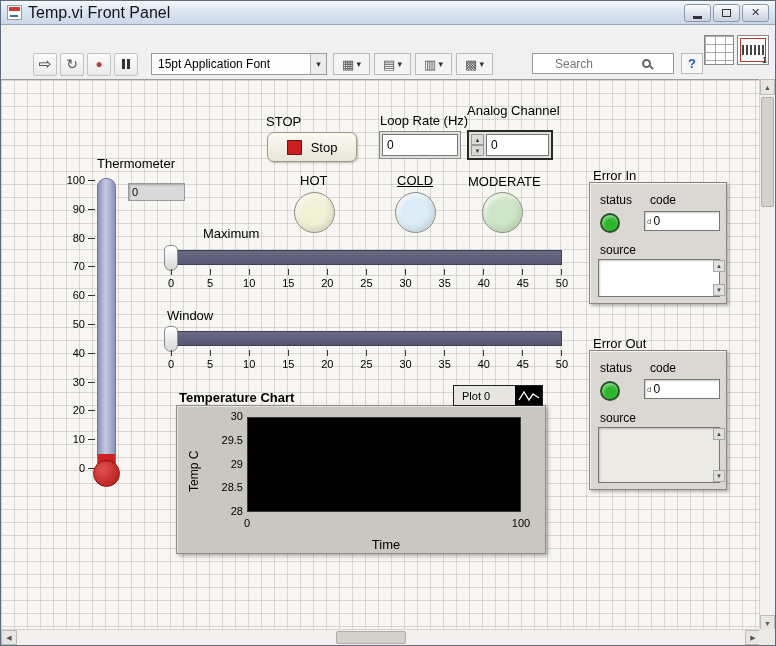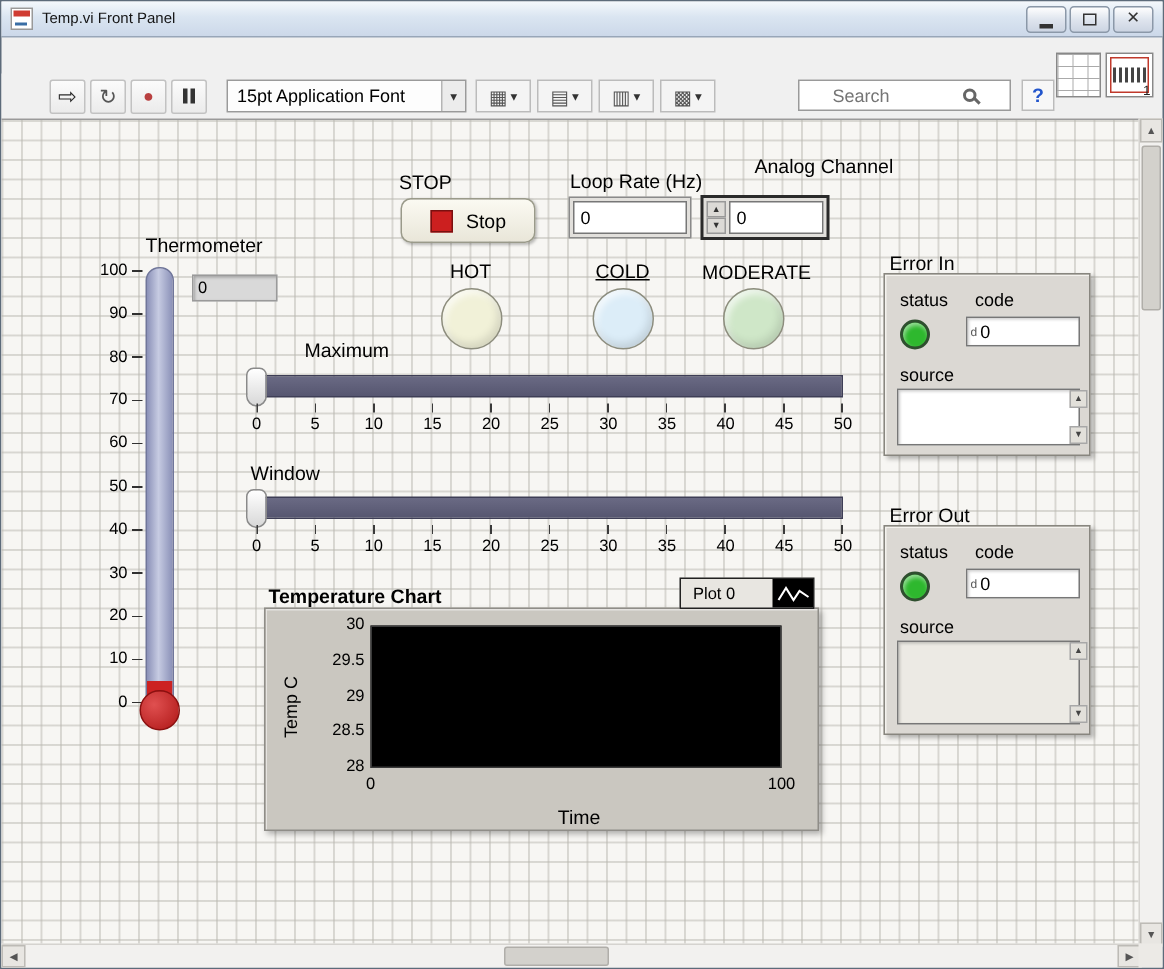--- a/index.html
+++ b/index.html
@@ -6,21 +6,21 @@
   html,body { width:776px; height:646px; overflow:hidden; font-family:"Liberation Sans", sans-serif; }
   .window { position:relative; width:776px; height:646px; border:1px solid #5d6b7a; background:#f0f0f0; }
 
   
   .titlebar { position:absolute; top:0; left:0; right:0; height:24px;
     background:linear-gradient(#f4f8fc,#dae5f1 45%,#ccd8e9); border-bottom:1px solid #98a6b8;
     display:flex; align-items:center; padding:0 4px; }
   .app-icon { width:15px; height:15px; margin:0 6px 0 2px; background:#fff; border:1px solid #999; position:relative; flex:none; }
   .app-icon::before { content:""; position:absolute; left:1px; top:1px; right:1px; height:4px; background:#d03c32; }
   .app-icon::after { content:""; position:absolute; left:2px; bottom:2px; width:8px; height:2px; background:#3a6ea5; }
-  .title { font-size:10px; color:#141414; }
+  .title { font-size:16px; color:#141414; }
   .win-controls { margin-left:auto; display:flex; gap:2px; padding-right:2px; }
   .win-btn { width:27px; height:18px; border:1px solid #8b98a8; border-radius:3px;
     background:linear-gradient(#fefefe,#dfe5ee 50%,#ccd4e2); display:flex; align-items:center; justify-content:center; }
   .glyph-min { width:9px; height:3px; background:#333; margin-top:9px; }
   .glyph-restore { width:9px; height:8px; border:1px solid #333; }
   .glyph-close { font-size:11px; color:#333; line-height:1; }
 
   
   .menubar { position:absolute; top:25px; left:0; width:100%; height:23px; background:#f0f0f0;
     display:flex; align-items:center; padding-left:4px; font-size:13px; color:#111; }
@@ -29,21 +29,21 @@
   
   .toolbar { position:absolute; top:48px; left:0; width:700px; height:30px; background:#f0f0f0;
     display:flex; align-items:center; padding-left:32px; }
   .tb-btn { width:24px; height:23px; border:1px solid #c2c2c2; background:linear-gradient(#fbfbfb,#ebebeb);
     border-radius:2px; margin-right:3px; display:flex; align-items:center; justify-content:center; font-size:14px; color:#444; }
   .run-icon { color:#2a2a2a; font-size:15px; }
   .cont-icon { color:#555; }
   .abort-icon { color:#b94040; font-size:12px; }
   .pause-bars { display:flex; gap:2px; }
   .pause-bars i { display:block; width:3px; height:10px; background:#333; }
-  .font-select { margin:0 6px 0 10px; width:160px; height:22px; border:1px solid #9a9a9a; background:#fdfdfd;
+  .font-select { margin:0 6px 0 10px; width:176px; height:22px; border:1px solid #9a9a9a; background:#fdfdfd;
     display:flex; align-items:center; font-size:12px; }
   .font-select .fs-label { flex:1; padding-left:6px; white-space:nowrap; overflow:hidden; }
   .caret-seg { width:16px; height:100%; border-left:1px solid #b5b5b5; background:#ececec;
     display:flex; align-items:center; justify-content:center; font-size:9px; color:#333; }
   .tool-dd { width:37px; height:22px; border:1px solid #bbb; background:#f4f4f4; margin-right:4px;
     display:flex; align-items:center; justify-content:center; gap:2px; font-size:13px; color:#555; }
   .tool-dd .caret { font-size:9px; color:#333; }
   .search-box { position:absolute; left:531px; top:4px; width:142px; height:21px; border:1px solid #9a9a9a;
     background:#fff; display:flex; align-items:center; padding:0 22px; }
   .search-box input { border:none; outline:none; flex:1; font-size:12px; font-family:inherit; color:#333; background:transparent; min-width:0; }
@@ -269,21 +269,21 @@
     <div class="stop-btn">
       <span class="stop-square"></span>
       <span>Stop</span>
     </div>
 
     <span class="lbl" style="left:379px; top:33px;">Loop Rate (Hz)</span>
     <div class="num-ctl" id="loop-rate-ctl">
       <div class="num-field">0</div>
     </div>
 
-    <span class="lbl" style="left:466px; top:23px;margin-left:36px;">Analog Channel</span>
+    <span class="lbl" style="left:466px; top:23px;">Analog Channel</span>
     <div class="num-ctl" id="analog-ctl">
       <div class="spin-col">
         <span class="spin-btn">▲</span>
         <span class="spin-btn">▼</span>
       </div>
       <div class="num-field">0</div>
     </div>
 
     <span class="lbl" style="left:299px; top:93px;">HOT</span>
     <span class="lbl" style="left:396px; top:93px;text-decoration:underline;">COLD</span>

